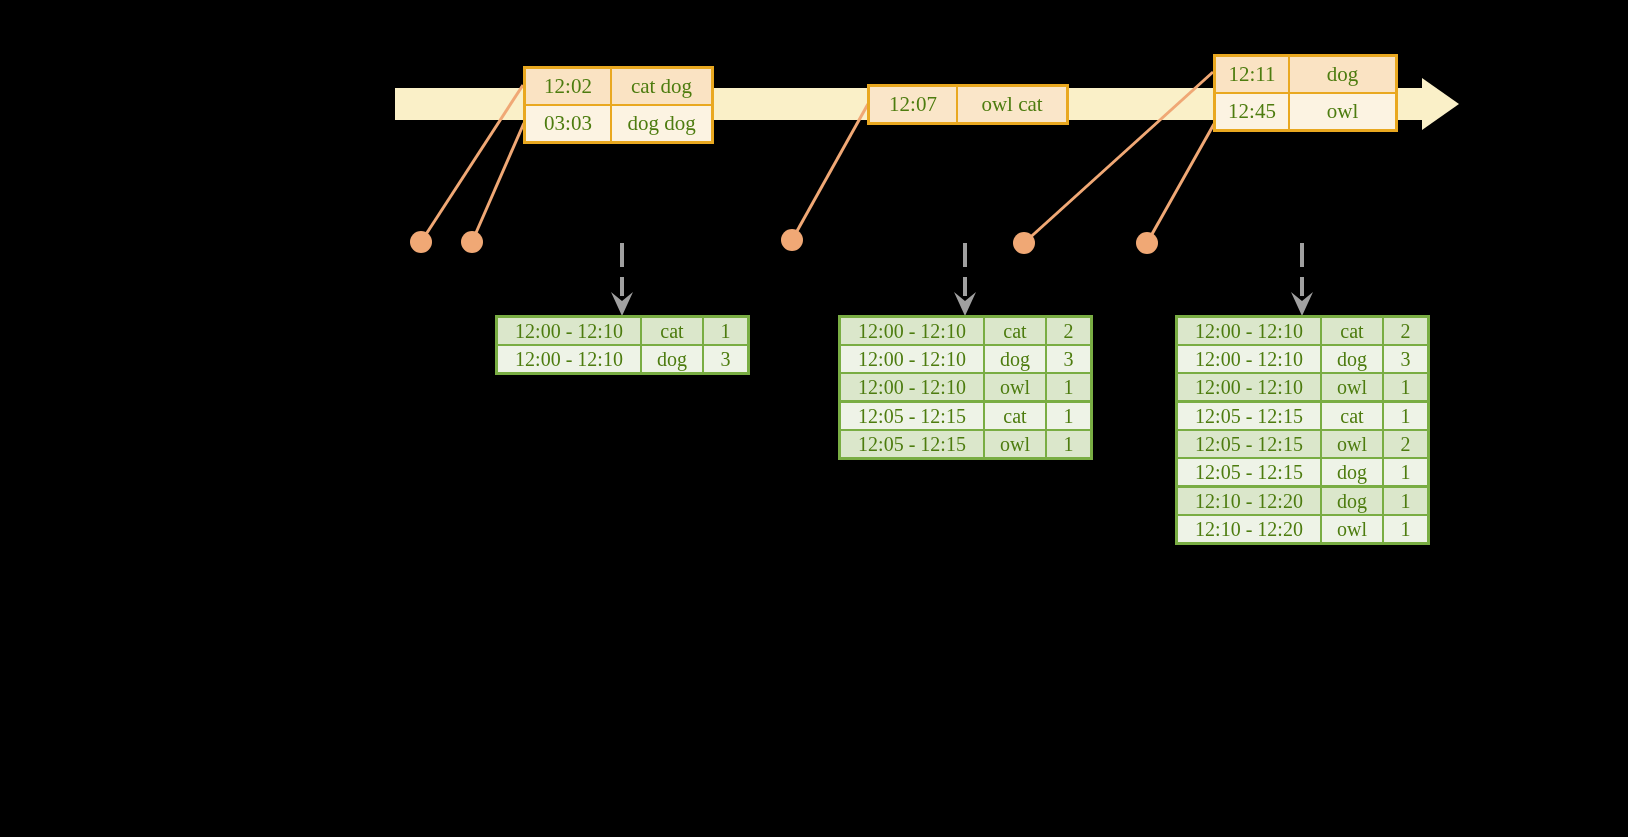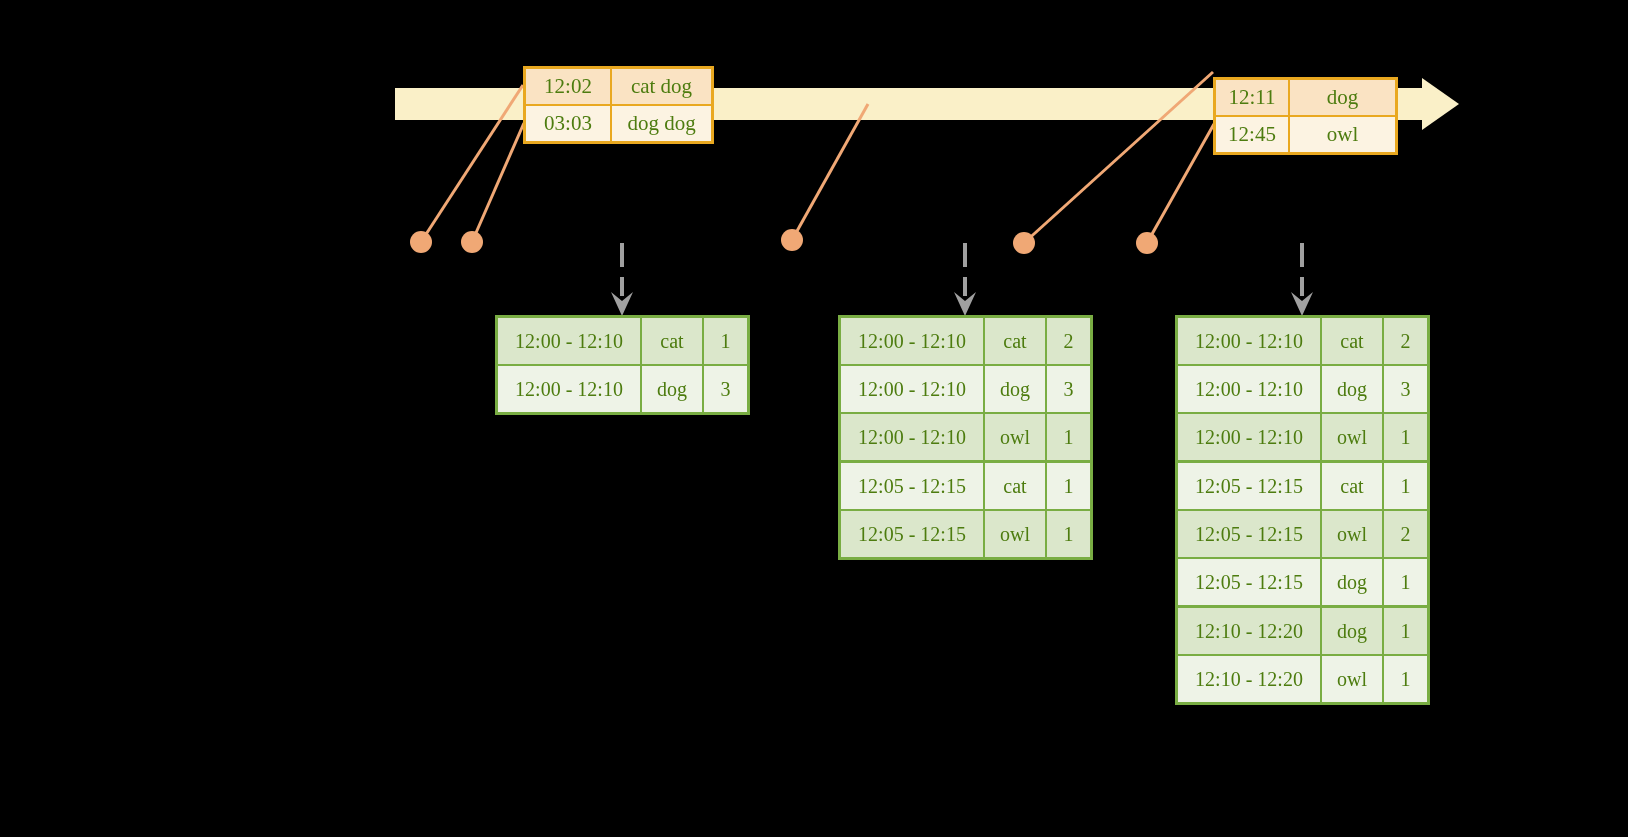--- a/index.html
+++ b/index.html
@@ -19,27 +19,27 @@
   .otable {
     position:absolute; z-index:3; display:grid; gap:2px;
     background:#E9A820; border:3px solid #E9A820; font-size:21px;
   }
   .ocell { height:35px; display:flex; align-items:center; justify-content:center; padding:0 6px; }
   .o-dark  { background:#FAE3C3; }
   .o-light { background:#FCF3E2; }
   .o-mid   { background:#FAE6C9; }
   #otable1 { left:523px; top:66px;  grid-template-columns:84px 99px; }
   #otable2 { left:867px; top:84px;  grid-template-columns:86px 108px; }
-  #otable3 { left:1213px; top:77px; grid-template-columns:72px 105px; }
+  #otable3 { left:1213px; top:54px; grid-template-columns:72px 105px; }
   
   .gtable { position:absolute; z-index:3; background:#79AD43; border:3px solid #79AD43; font-size:20px; }
   .grow { display:grid; grid-template-columns:142px 60px 43px; gap:2px; background:#79AD43; }
   .grow + .grow { border-top:2px solid #79AD43; }
   .grow.group-start { border-top-width:3px; }
-  .gcell { height:46px; display:flex; align-items:center; justify-content:center; padding:0 4px; white-space:nowrap; }
+  .gcell { height:26px; display:flex; align-items:center; justify-content:center; padding:0 4px; white-space:nowrap; }
   .gtable .grow:nth-child(odd)  .gcell { background:#DBE7CB; }
   .gtable .grow:nth-child(even) .gcell { background:#EEF3E7; }
   #gtable1 { left:495px;  top:315px; }
   #gtable2 { left:838px;  top:315px; }
   #gtable3 { left:1175px; top:315px; }
 </style>
 </head>
 <body>
 
 <div class="canvas">
@@ -74,20 +74,24 @@
     </g>
   </svg>
 
   <div class="otable" id="otable1">
     <div class="ocell o-dark">12:02</div>
     <div class="ocell o-dark">cat dog</div>
     <div class="ocell o-light">03:03</div>
     <div class="ocell o-light">dog dog</div>
   </div>
 
+  <div class="otable" id="otable2">
+    <div class="ocell o-mid">12:07</div>
+    <div class="ocell o-mid">owl cat</div>
+  </div>
 
   <div class="otable" id="otable3">
     <div class="ocell o-dark">12:11</div>
     <div class="ocell o-dark">dog</div>
     <div class="ocell o-light">12:45</div>
     <div class="ocell o-light">owl</div>
   </div>
 
   <div class="gtable" id="gtable1">
     <div class="grow">

